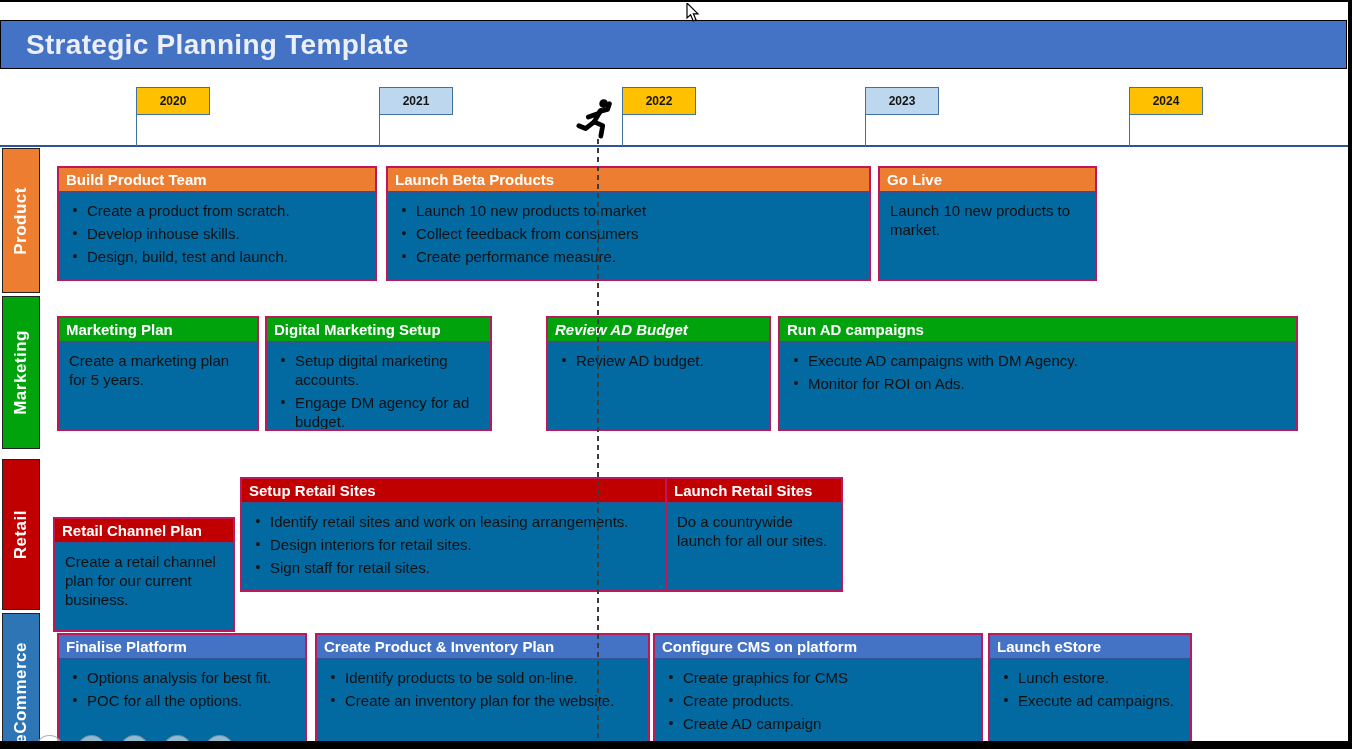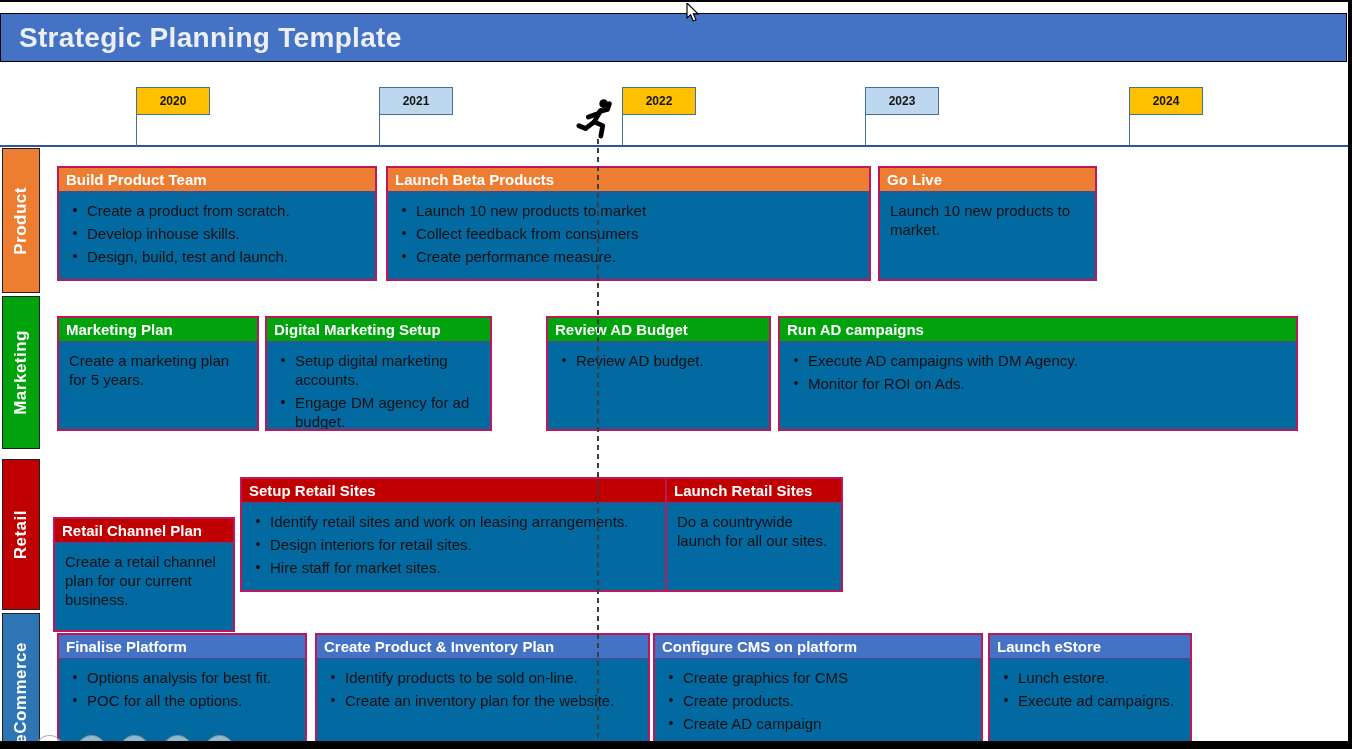--- a/index.html
+++ b/index.html
@@ -3,22 +3,22 @@
 <meta charset="utf-8">
 <style>
   html,body{margin:0;padding:0;background:#888;}
   .screen{position:relative;width:1352px;height:749px;background:#fff;overflow:hidden;
           font-family:"Liberation Sans",sans-serif;}
   
   .frame-top{position:absolute;left:0;top:0;width:1352px;height:2px;background:#000;z-index:60;}
   .frame-right{position:absolute;left:1348px;top:0;width:4px;height:749px;background:#000;z-index:60;}
   .frame-bottom{position:absolute;left:0;top:741px;width:1352px;height:8px;background:#000;z-index:60;}
   
-  .titlebar{position:absolute;left:0;top:13px;width:1347px;height:49px;background:#4472C4;
-            border:1px solid #000;box-sizing:border-box;display:flex;align-items:center;padding-left:18px;z-index:5;}
+  .titlebar{position:absolute;left:0;top:20px;width:1347px;height:49px;background:#4472C4;
+            border:1px solid #000;box-sizing:border-box;display:flex;align-items:center;padding-left:25px;z-index:5;}
   .titlebar .t{color:#EDEFF6;font-size:28px;font-weight:bold;letter-spacing:.3px;}
   
   .timeline-line{position:absolute;left:0;top:145px;width:1348px;height:2px;background:#2F5597;z-index:2;}
   .year-box{position:absolute;top:87px;width:74px;height:28px;border:1px solid #41719C;box-sizing:border-box;
             display:flex;align-items:center;justify-content:center;font-size:12px;font-weight:bold;color:#151515;z-index:4;}
   .year-gold{background:#FFC000;}
   .year-blue{background:#BDD7EE;}
   .year-drop{position:absolute;top:115px;width:1px;height:31px;background:#41719C;z-index:2;}
   .dash-line{position:absolute;left:597px;top:139px;width:2px;height:602px;z-index:10;
              background:repeating-linear-gradient(to bottom,#3c3c3c 0 5px,transparent 5px 9px);}
@@ -144,21 +144,21 @@
           </div>
           <div class="b-row">
             <span>Engage DM agency for ad budget.</span>
           </div>
           <div class="b-row">
             <span>Engage DM agency for graphics.</span>
           </div>
         </div>
       </div>
       <div class="card" style="left: 546px; width: 225px; top: 316px; height: 115px;">
-        <div class="card-header" style="background: rgb(0, 163, 11);">Review AD Budget</div>
+        <div class="card-header" style="background: rgb(0, 163, 11); font-style: italic;">Review AD Budget</div>
         <div class="card-body">
           <div class="b-row">
             <span>Review AD budget.</span>
           </div>
         </div>
       </div>
       <div class="card" style="left: 778px; width: 520px; top: 316px; height: 115px;">
         <div class="card-header" style="background: rgb(0, 163, 11);">Run AD campaigns</div>
         <div class="card-body">
           <div class="b-row">
@@ -181,21 +181,21 @@
       <div class="card" style="left: 240px; width: 465px; top: 477px; height: 115px; text-align: center;">
         <div class="card-header" style="background: rgb(192, 0, 0);">Setup Retail Sites</div>
         <div class="card-body">
           <div class="b-row">
             <span>Identify retail sites and work on leasing arrangements.</span>
           </div>
           <div class="b-row">
             <span>Design interiors for retail sites.</span>
           </div>
           <div class="b-row">
-            <span>Hire staff for market sites.</span>
+            <span>Sign staff for retail sites.</span>
           </div>
         </div>
       </div>
       <div class="card" style="left: 665px; width: 178px; top: 477px; height: 115px;">
         <div class="card-header" style="background: rgb(192, 0, 0);">Launch Retail Sites</div>
         <div class="card-body">
           <p class="plain">Do a countrywide launch for all our sites.</p>
         </div>
       </div>
       <div class="lane-label" style="top: 613px; height: 160px; background: rgb(46, 117, 182);">

